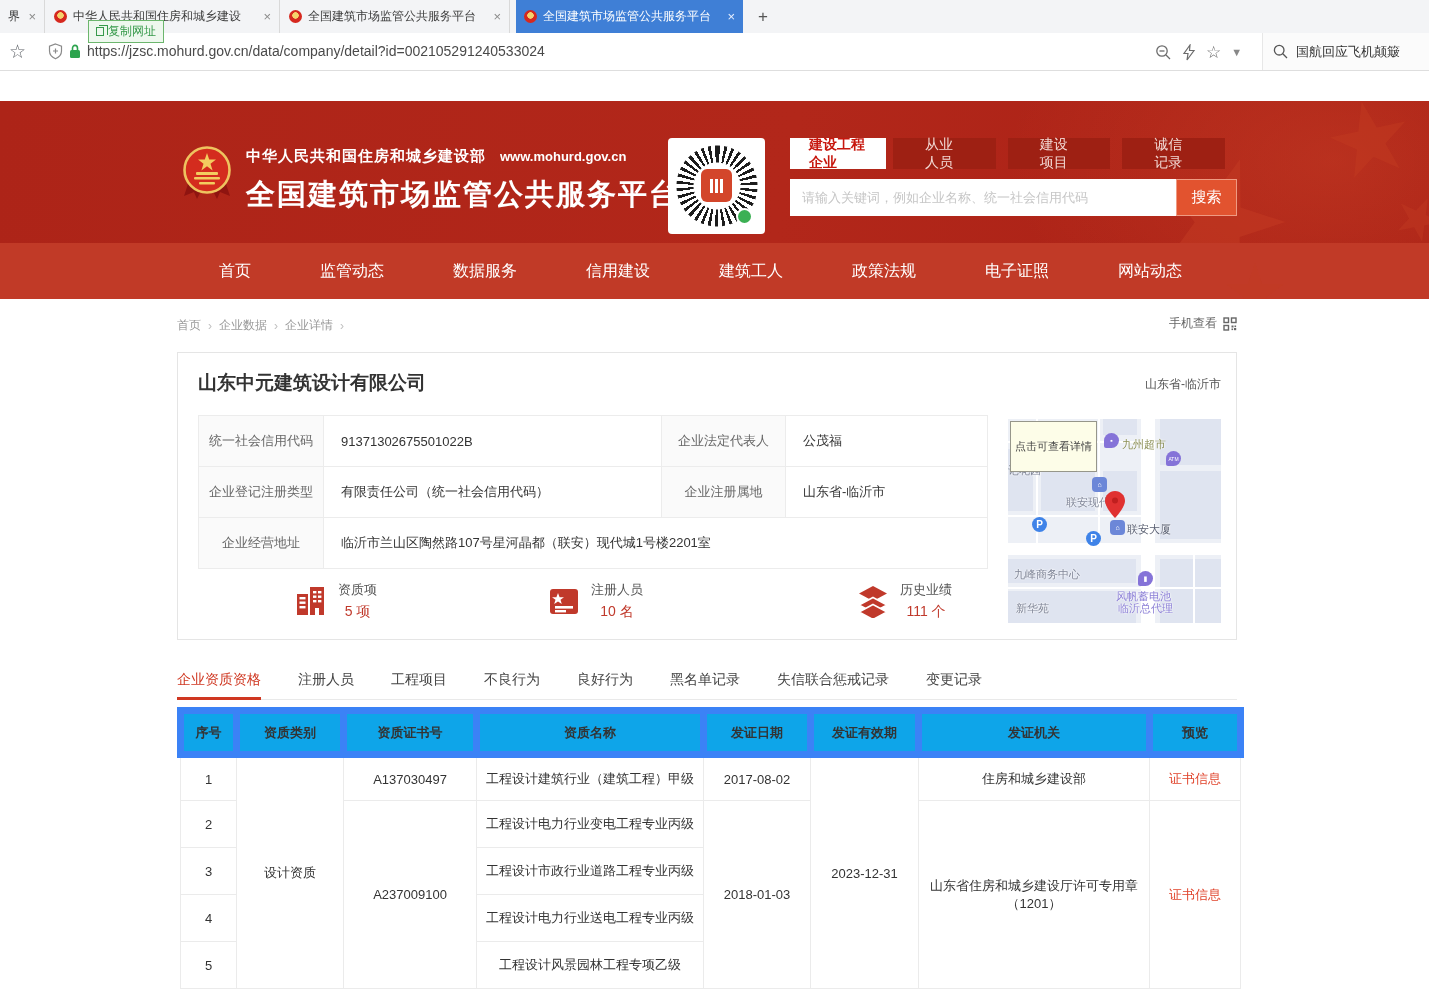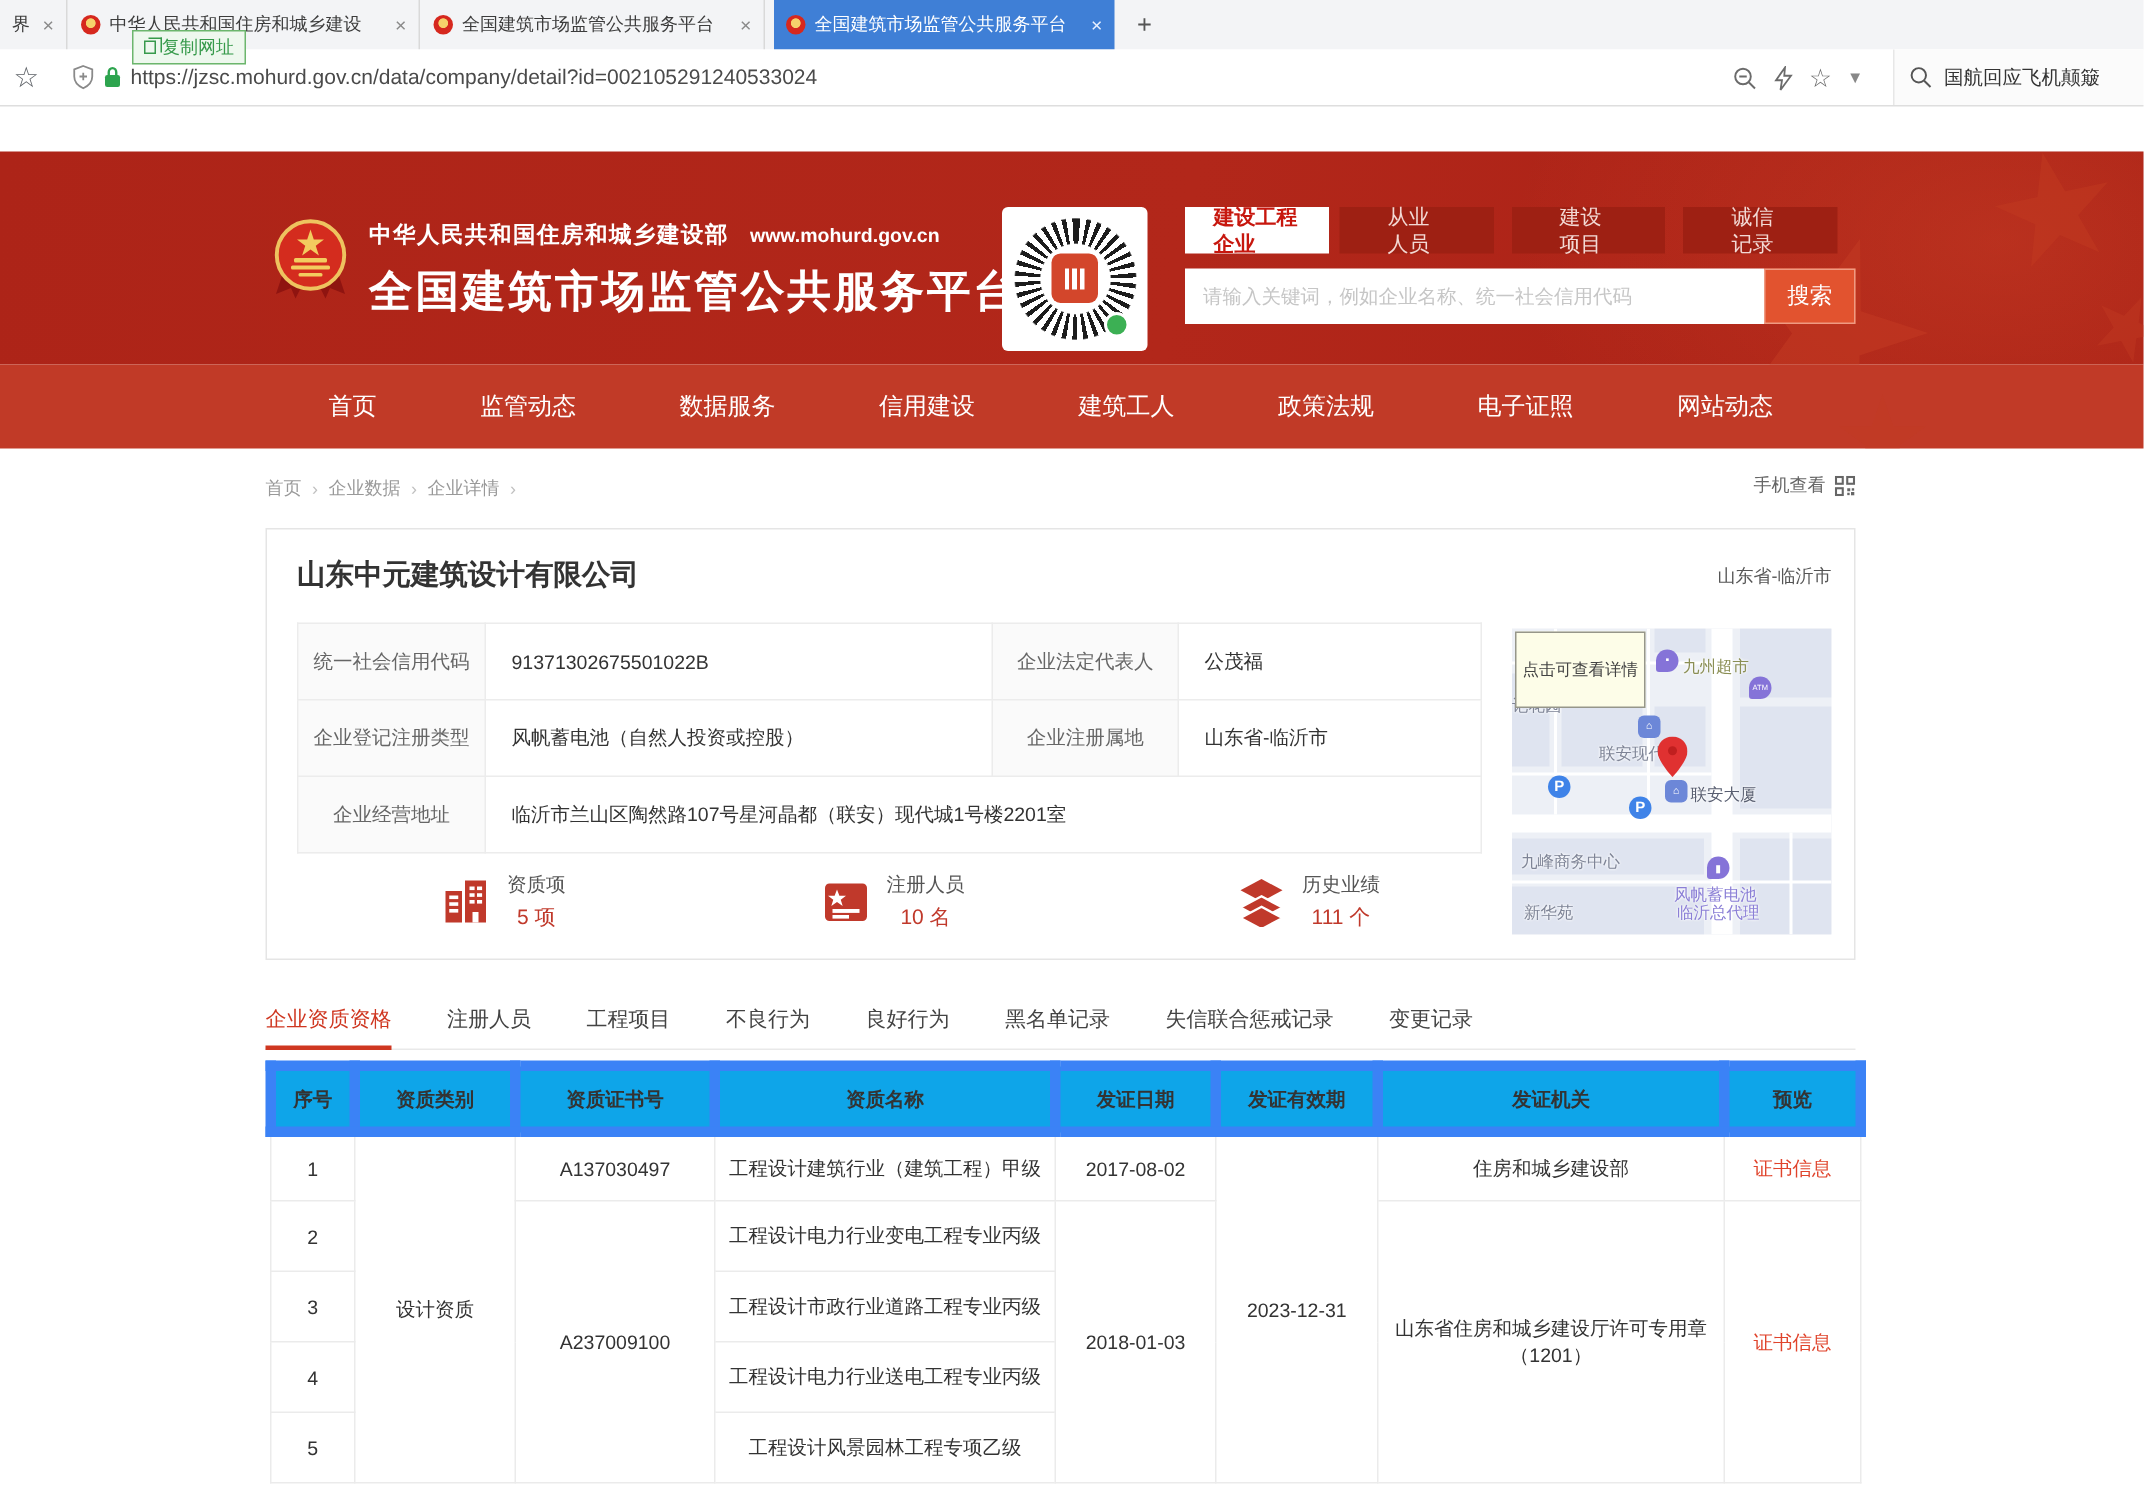--- a/index.html
+++ b/index.html
@@ -309,21 +309,21 @@
       </colgroup>
     <tbody>
         <tr>
       <td class="ilabel">统一社会信用代码</td>
       <td class="ivalue">91371302675501022B</td>
       <td class="ilabel">企业法定代表人</td>
       <td class="ivalue">公茂福</td>
     </tr>
     <tr>
       <td class="ilabel">企业登记注册类型</td>
-      <td class="ivalue">风帆蓄电池（自然人投资或控股）</td>
+      <td class="ivalue">有限责任公司（统一社会信用代码）</td>
       <td class="ilabel">企业注册属地</td>
       <td class="ivalue">山东省-临沂市</td>
     </tr>
     <tr>
       <td class="ilabel">企业经营地址</td>
       <td class="ivalue" colspan="3">临沂市兰山区陶然路107号星河晶都（联安）现代城1号楼2201室</td>
     </tr>
   </tbody>
     </table>
 
@@ -355,21 +355,21 @@
         <rect x="3" y="5" width="28" height="25" rx="3" fill="#c0392b"></rect>
         <polygon points="11,9 12.6,13.2 17,13.2 13.5,15.8 14.8,20 11,17.4 7.2,20 8.5,15.8 5,13.2 9.4,13.2" fill="#fff"></polygon>
         <rect x="8" y="22" width="18" height="2.6" fill="#fff"></rect>
           <rect x="8" y="26" width="11" height="2.4" fill="#fff"></rect>
       </svg>
       <div class="s-txt">
         <span class="s-label">注册人员</span>
         <span class="s-value">10 名</span>
       </div>
     </div>
-    <div class="stat" style="left:626px;">
+    <div class="stat" style="left:658px;">
       <svg width="34" height="34" viewBox="0 0 34 34">
         <polygon points="17,2 31,9.5 17,17 3,9.5" fill="#c0392b"></polygon>
         <polygon points="17,13.5 31,21 17,28.5 3,21" fill="#c0392b" stroke="#fff" stroke-width="1.6"></polygon>
         <polygon points="17,20.5 31,28 17,35.5 3,28" fill="#c0392b" stroke="#fff" stroke-width="1.6"></polygon>
       </svg>
       <div class="s-txt">
         <span class="s-label">历史业绩</span>
         <span class="s-value">111 个</span>
       </div>
     </div>

